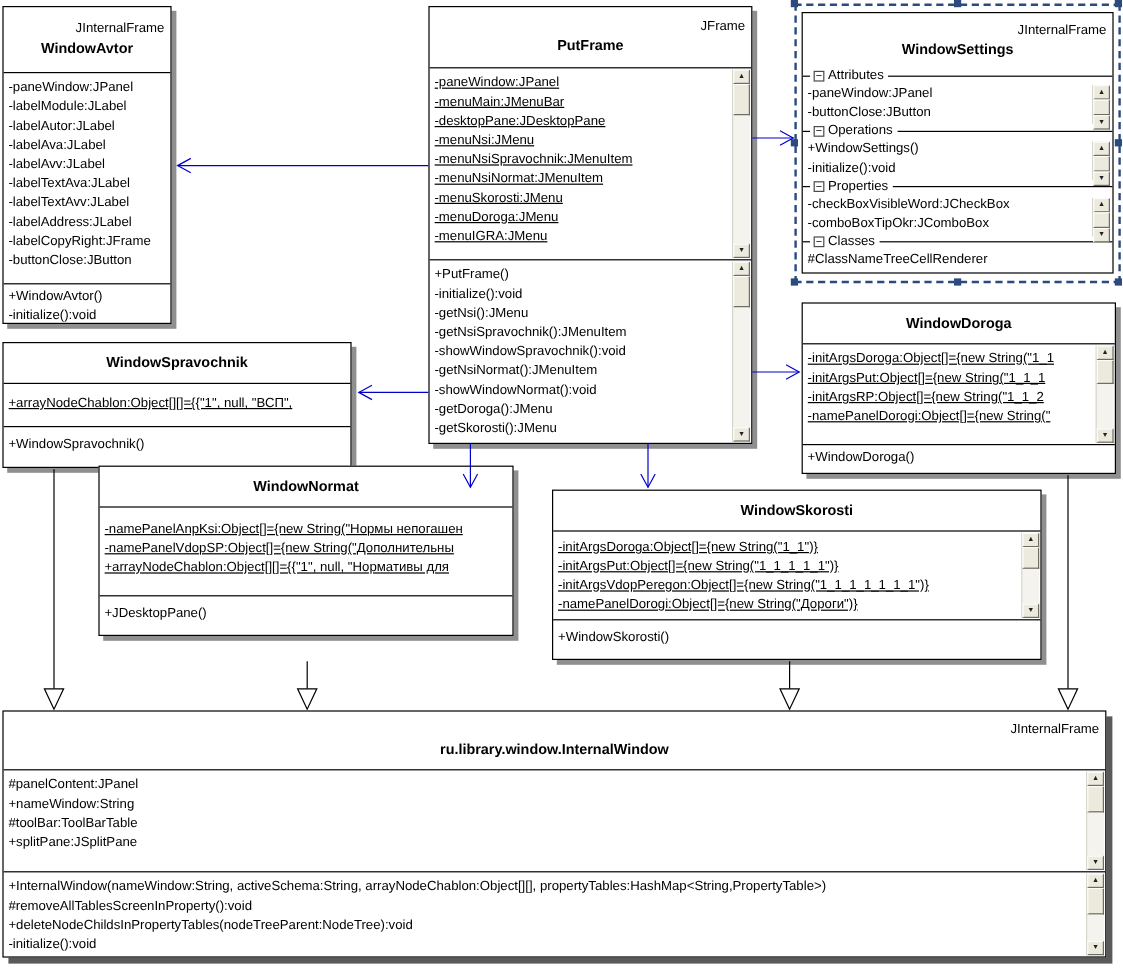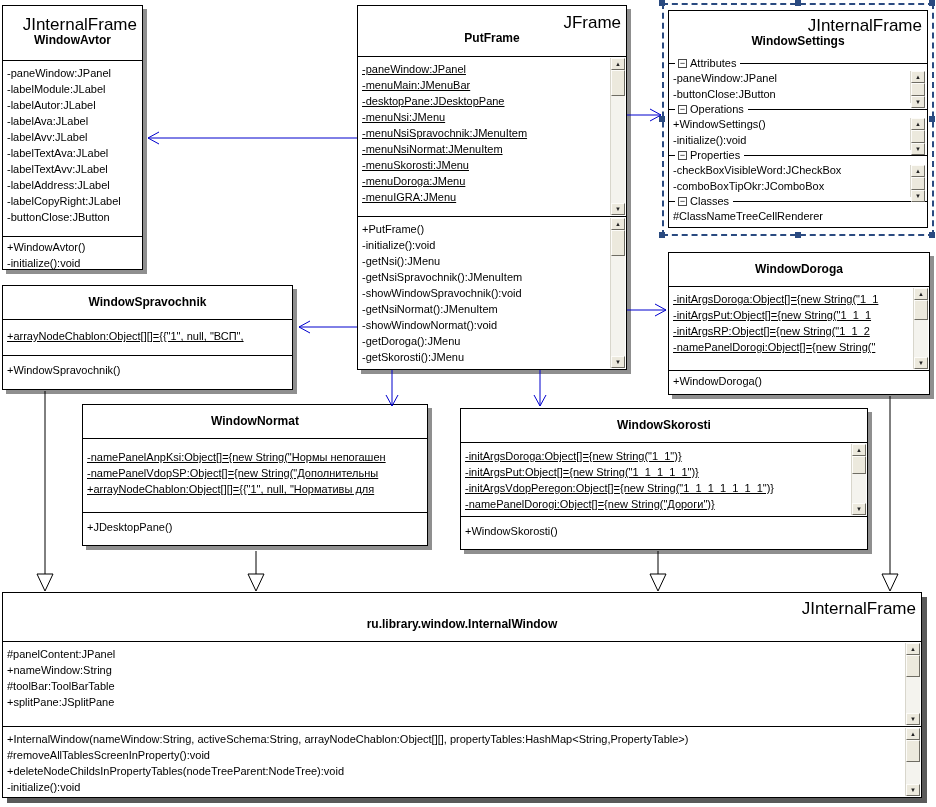--- a/index.html
+++ b/index.html
@@ -8,21 +8,21 @@
     position:relative;width:936px;height:807px;background:#fff;overflow:hidden;
     font-family:"Liberation Sans",sans-serif;font-size:11px;color:#000;
   }
   .cls{
     position:absolute;background:#fff;border:1px solid #000;
     box-shadow:4px 4px 0 #8f8f8f;display:flex;flex-direction:column;
   }
   .cls.noshadow{box-shadow:none;}
   .cls.darkshadow{box-shadow:5px 5px 0 #5a5a5a;}
   .cap{flex:none;display:flex;flex-direction:column;justify-content:center;}
-  .stereo{text-align:right;padding:2px 5px 0 0;font-size:17px;line-height:13px;}
+  .stereo{text-align:right;padding:2px 5px 0 0;font-size:11px;line-height:13px;}
   .cname{text-align:center;font-weight:bold;font-size:12px;line-height:15px;padding:2px 0;white-space:nowrap;overflow:hidden;}
   .comp{flex:none;border-top:1px solid #000;position:relative;overflow:hidden;}
   .members{padding:4px 0 0 4px;overflow:hidden;}
   .member{height:16px;line-height:16px;white-space:nowrap;overflow:hidden;}
   .u .member{text-decoration:underline;}
   
   .vscroll{
     position:absolute;top:1px;bottom:1px;right:1px;width:15px;
     background:#f4f3ee;border-left:1px solid #d8d6cc;
     display:flex;flex-direction:column;z-index:3;
@@ -72,21 +72,21 @@
     <div class="comp" style="height:176px">
       <div class="members">
           <div class="member">-paneWindow:JPanel</div>
           <div class="member">-labelModule:JLabel</div>
           <div class="member">-labelAutor:JLabel</div>
           <div class="member">-labelAva:JLabel</div>
           <div class="member">-labelAvv:JLabel</div>
           <div class="member">-labelTextAva:JLabel</div>
           <div class="member">-labelTextAvv:JLabel</div>
           <div class="member">-labelAddress:JLabel</div>
-          <div class="member">-labelCopyRight:JLabel</div>
+          <div class="member">-labelCopyRight:JFrame</div>
           <div class="member">-buttonClose:JButton</div>
         </div>
     </div>
     <div class="comp" style="flex:1">
       <div class="members" style="padding-top:2px">
           <div class="member">+WindowAvtor()</div>
           <div class="member">-initialize():void</div>
         </div>
     </div>
   </div>
@@ -249,21 +249,21 @@
           <div class="member">+arrayNodeChablon:Object[][]={{"1", null, "ВСП",</div>
         </div>
     </div>
     <div class="comp" style="flex:1">
       <div class="members" style="padding-top:6px">
           <div class="member">+WindowSpravochnik()</div>
         </div>
     </div>
   </div>
 
-  <div class="cls" style="left:82px;top:404px;width:346px;height:142px">
+  <div class="cls" style="left:82px;top:388px;width:346px;height:142px">
     <div class="cap" style="height:33px">
       <div class="cname">WindowNormat</div>
     </div>
     <div class="comp" style="height:74px">
       <div class="members u" style="padding-top:10px">
           <div class="member">-namePanelAnpKsi:Object[]={new String("Нормы непогашен</div>
           <div class="member">-namePanelVdopSP:Object[]={new String("Дополнительны</div>
           <div class="member">+arrayNodeChablon:Object[][]={{"1", null, "Нормативы для</div>
         </div>
     </div>

